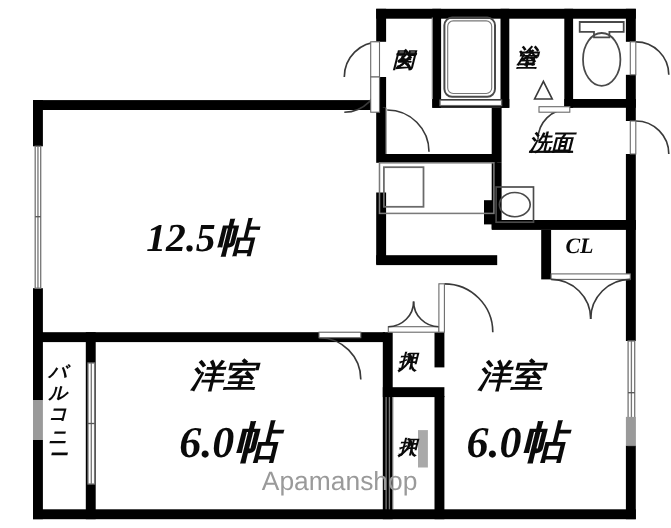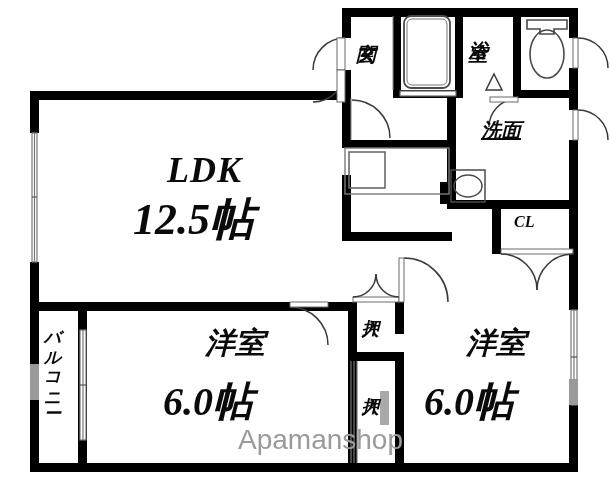--- a/index.html
+++ b/index.html
@@ -16,46 +16,46 @@
     position:absolute;
     font-family:"Liberation Serif", serif;
     font-style:italic;
     font-weight:700;
     color:#0a0a0a;
     white-space:nowrap;
     line-height:1.0;
     user-select:none;
   }
   .lbl-ldk{font-size:36px;letter-spacing:1px;}
-  .lbl-area-big{font-size:44px;}
-  .lbl-room{font-size:30px;margin-left:32px;}
+  .lbl-area-big{font-size:36px;}
+  .lbl-room{font-size:30px;}
   .lbl-area{font-size:40px;}
   .lbl-sm{font-size:20px;text-decoration:underline;}
-  .lbl-cl{font-size:16px;font-style:italic;}
+  .lbl-cl{font-size:20px;font-style:italic;}
   .vert{
     writing-mode:vertical-rl;
     text-orientation:upright;
     font-size:19px;
     font-style:italic;
     letter-spacing:2px;
   }
   .vert-sm{
     writing-mode:vertical-rl;
     text-orientation:upright;
     font-size:17px;
     font-style:italic;
     letter-spacing:0px;
   }
   #watermark{
     position:absolute;
     left:238px;top:424px;
     font-family:"Liberation Sans", sans-serif;
     font-style:normal;
     font-weight:400;
-    font-size:28px;
+    font-size:24px;
     color:#9a9a9a;
     letter-spacing:0px;
     user-select:none;
   }
 </style>
 </head>
 <body>
 
 <div id="plan-root">
 
@@ -236,21 +236,20 @@
 
     <g fill="#9a9a9a">
       <rect x="30" y="364" width="9" height="36"></rect>
       <rect x="569" y="379" width="9" height="26"></rect>
       <rect x="380" y="391" width="9" height="34" opacity="0.85"></rect>
       <rect x="190" y="463" width="0" height="0"></rect>
     </g>
 
   </svg>
 
-  <div class="lbl lbl-ldk" style="left:167px;top:152px;">LDK</div>
   <div class="lbl lbl-area-big" style="left:133px;top:198px;">12.5帖</div>
 
   <div class="lbl lbl-room" style="left:173px;top:328px;">洋室</div>
   <div class="lbl lbl-area" style="left:163px;top:382px;">6.0帖</div>
 
   <div class="lbl lbl-room" style="left:434px;top:328px;">洋室</div>
   <div class="lbl lbl-area" style="left:424px;top:382px;">6.0帖</div>
 
   <div class="lbl vert" style="left:357px;top:28px;">玄関</div>
 

